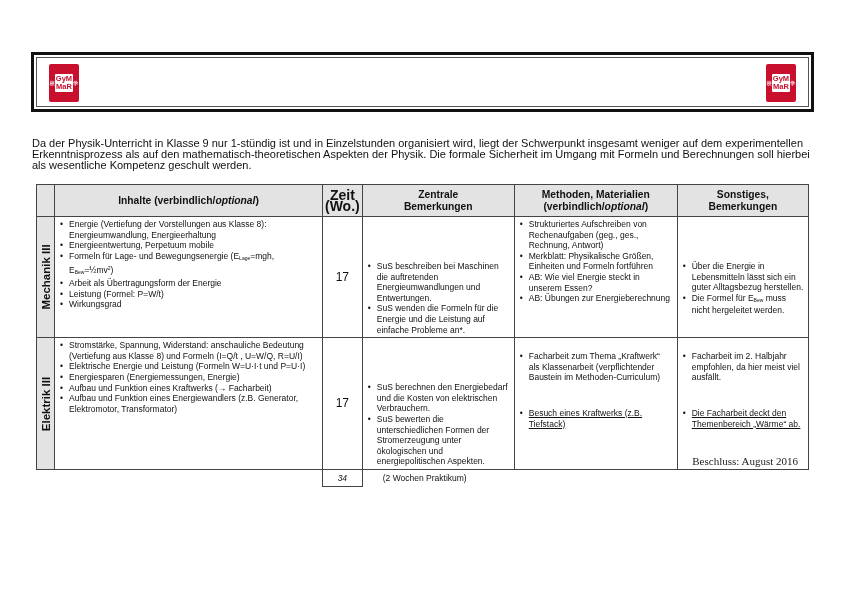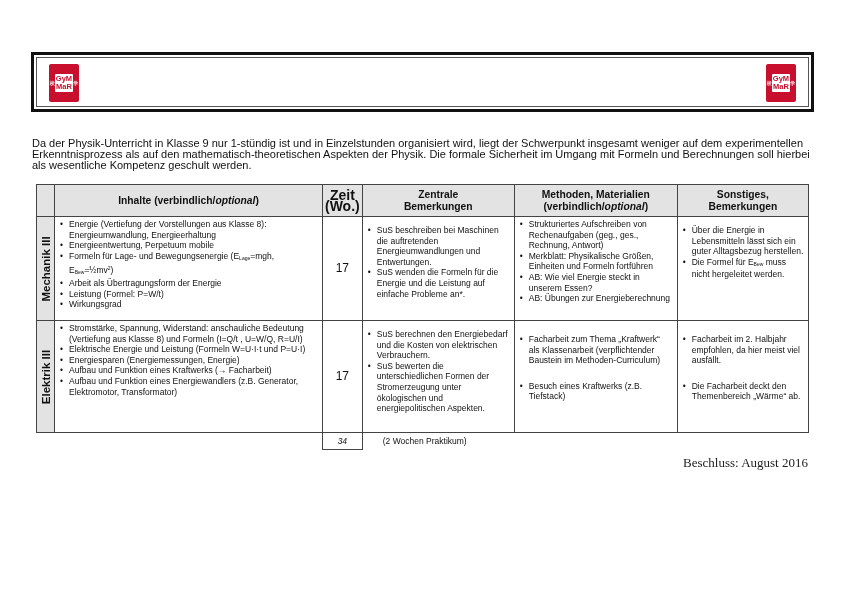--- a/index.html
+++ b/index.html
@@ -52,34 +52,34 @@
   .vlabel {
     position: absolute; left: 50%; top: 50%;
     transform: translate(-50%, -50%) rotate(-90deg);
     white-space: nowrap; font-weight: bold; font-size: 11.5px;
   }
   td.zeitcell { text-align: center; vertical-align: middle !important; width: 34px; font-size: 12px; }
   ul { list-style: none; padding: 2px 4px 2px 4px; }
   li { position: relative; padding-left: 10px; }
   li::before { content: "•"; position: absolute; left: 1px; top: 0; }
   li.it { }
-  li.gap { margin-top: 15px; }
+  li.gap { margin-top: 25px; text-decoration: underline; }
   sub { font-size: 5px; vertical-align: -1px; }
   sup { font-size: 5px; vertical-align: 3px; }
 
-  td.pad-top ul { padding-top: 8px; }
+  td.pad-top ul { padding-top: 8px; margin-top: 36px; }
   td.pad-top2 ul { padding-top: 13px; }
 
   .footrow td { border: none !important; }
   .footrow td.sum { border: 1px solid #444 !important; text-align: center; vertical-align: middle; height: 17px; font-style: italic; }
   .footrow td.prak { padding-left: 20px; vertical-align: middle; }
 
   .beschluss {
-    position: absolute; right: 34px; top: 455px;
-    font-family: "Liberation Serif", serif; font-size: 13px; color: #222;
+    position: absolute; right: 44px; top: 455px;
+    font-family: "Liberation Serif", serif; font-size: 11px; color: #222;
   }
 </style>
 </head>
 <body>
 
 <div class="header-box">
   <div class="header-inner">
     <div class="logo left">
       <div class="mark">校</div>
       <div class="txt">

